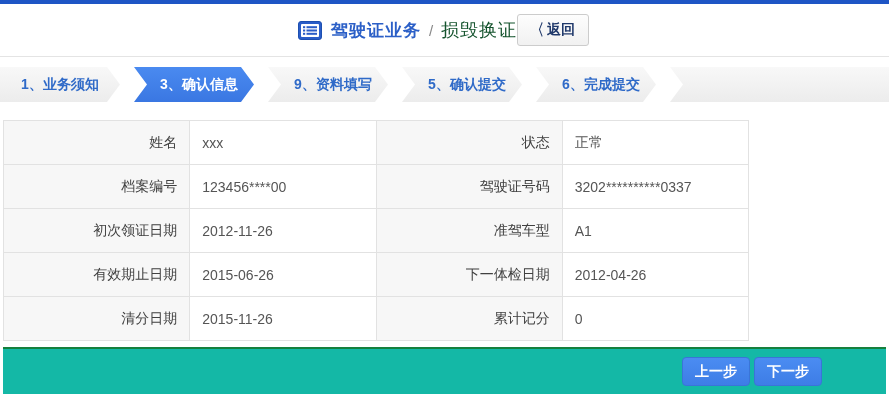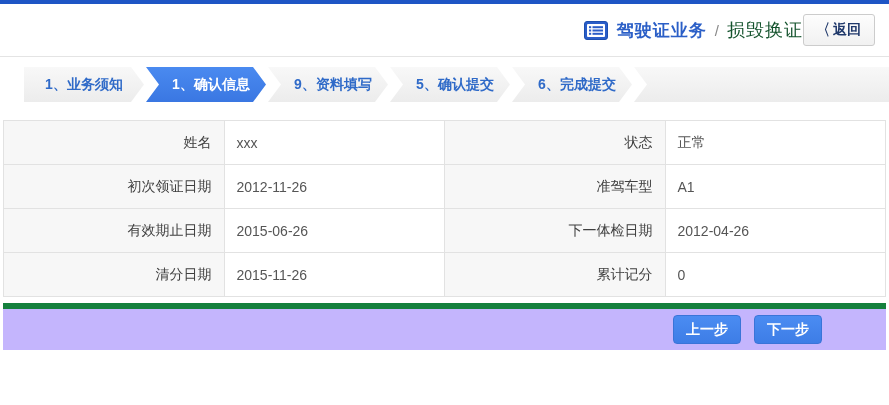--- a/index.html
+++ b/index.html
@@ -7,21 +7,21 @@
   body {
     font-family: "Liberation Sans", "DejaVu Sans", sans-serif;
     background: #ffffff;
     color: #333;
   }
   .topbar { height: 4px; background: #1e55c5; width: 100%; }
   header {
     height: 53px;
     display: flex;
     align-items: center;
-    justify-content: flex-end;
+    justify-content: center;
     padding: 0 14px 0 12px;
     border-bottom: 1px solid #e4e4e4;
     background: #fff;
   }
   .title-group { display: flex; align-items: center; }
   .doc-icon { display: inline-flex; margin-right: 9px; }
   .title { font-size: 17px; font-weight: bold; color: #2b5fc7; letter-spacing: 1px; }
   .sep { font-size: 15px; color: #888; margin: 0 8px; }
   .subtitle { font-size: 18px; color: #14532d; letter-spacing: 1px; }
   .back-btn {
@@ -37,24 +37,23 @@
     font-weight: bold;
     color: #20396b;
     cursor: pointer;
   }
   .back-btn .chev { font-size: 13px; font-weight: bold; transform: scaleY(1.2); }
 
   .wizard {
     margin-top: 10px;
     height: 35px;
     display: flex;
-    gap: 2px;
+    gap: 14px;
     background: #fff;
     width: 100%;
-    padding-left: 24px;
   }
   .step {
     width: 120px;
     flex: 0 0 120px;
     display: flex;
     align-items: center;
     justify-content: center;
     font-size: 14px;
     font-weight: bold;
     color: #2f6ac8;
@@ -73,21 +72,21 @@
     color: #ffffff;
   }
   .step.filler {
     flex: 1 1 auto;
     width: auto;
     clip-path: polygon(13px 50%, 0 0, 100% 0, 100% 100%, 0 100%);
     cursor: default;
   }
 
   .info-table {
-    width: 883px;
+    width: 746px;
     margin: 18px 3px 0 3px;
     border-collapse: collapse;
     font-size: 14px;
   }
   .info-table td {
     border: 1px solid #e2e2e2;
     height: 44px;
     padding: 0 12px;
   }
   .info-table td.label-cell {
@@ -99,26 +98,26 @@
   .info-table td.value-cell {
     background: #ffffff;
     text-align: left;
     color: #555555;
     width: 25%;
   }
 
   footer {
     margin: 6px 3px 0 3px;
     height: 47px;
-    background: #c4b5fd;
-    border-top: 6px solid #15803d;
+    background: #14b8a6;
+    border-top: 2px solid #15803d;
     display: flex;
     align-items: center;
     justify-content: flex-end;
-    gap: 13px;
+    gap: 4px;
     padding-right: 64px;
   }
   .btn-primary {
     font-family: inherit;
     min-width: 60px;
     height: 29px;
     background: linear-gradient(180deg, #4b8cf2, #3d7de6);
     border: 1px solid #3a74d8;
     border-radius: 4px;
     color: #ffffff;
@@ -152,36 +151,42 @@
     <span class="subtitle">损毁换证</span>
   </div>
   <button class="back-btn">
     <span class="chev">〈</span>
     <span>返回</span>
   </button>
 </header>
 
 <nav class="wizard" id="wizard">
     <div class="step first">1、业务须知</div>
-    <div class="step active">1、确认信息</div>
+    <div class="step active">3、确认信息</div>
     <div class="step">9、资料填写</div>
     <div class="step">5、确认提交</div>
     <div class="step">6、完成提交</div>
     <div class="step filler"></div>
   </nav>
 
 <table class="info-table">
   <tbody id="info-body">
       <tr>
         <td class="label-cell">姓名</td>
         <td class="value-cell">xxx</td>
         <td class="label-cell">状态</td>
         <td class="value-cell">正常</td>
       </tr>
       <tr>
+        <td class="label-cell">档案编号</td>
+        <td class="value-cell">123456****00</td>
+        <td class="label-cell">驾驶证号码</td>
+        <td class="value-cell">3202**********0337</td>
+      </tr>
+      <tr>
         <td class="label-cell">初次领证日期</td>
         <td class="value-cell">2012-11-26</td>
         <td class="label-cell">准驾车型</td>
         <td class="value-cell">A1</td>
       </tr>
       <tr>
         <td class="label-cell">有效期止日期</td>
         <td class="value-cell">2015-06-26</td>
         <td class="label-cell">下一体检日期</td>
         <td class="value-cell">2012-04-26</td>

